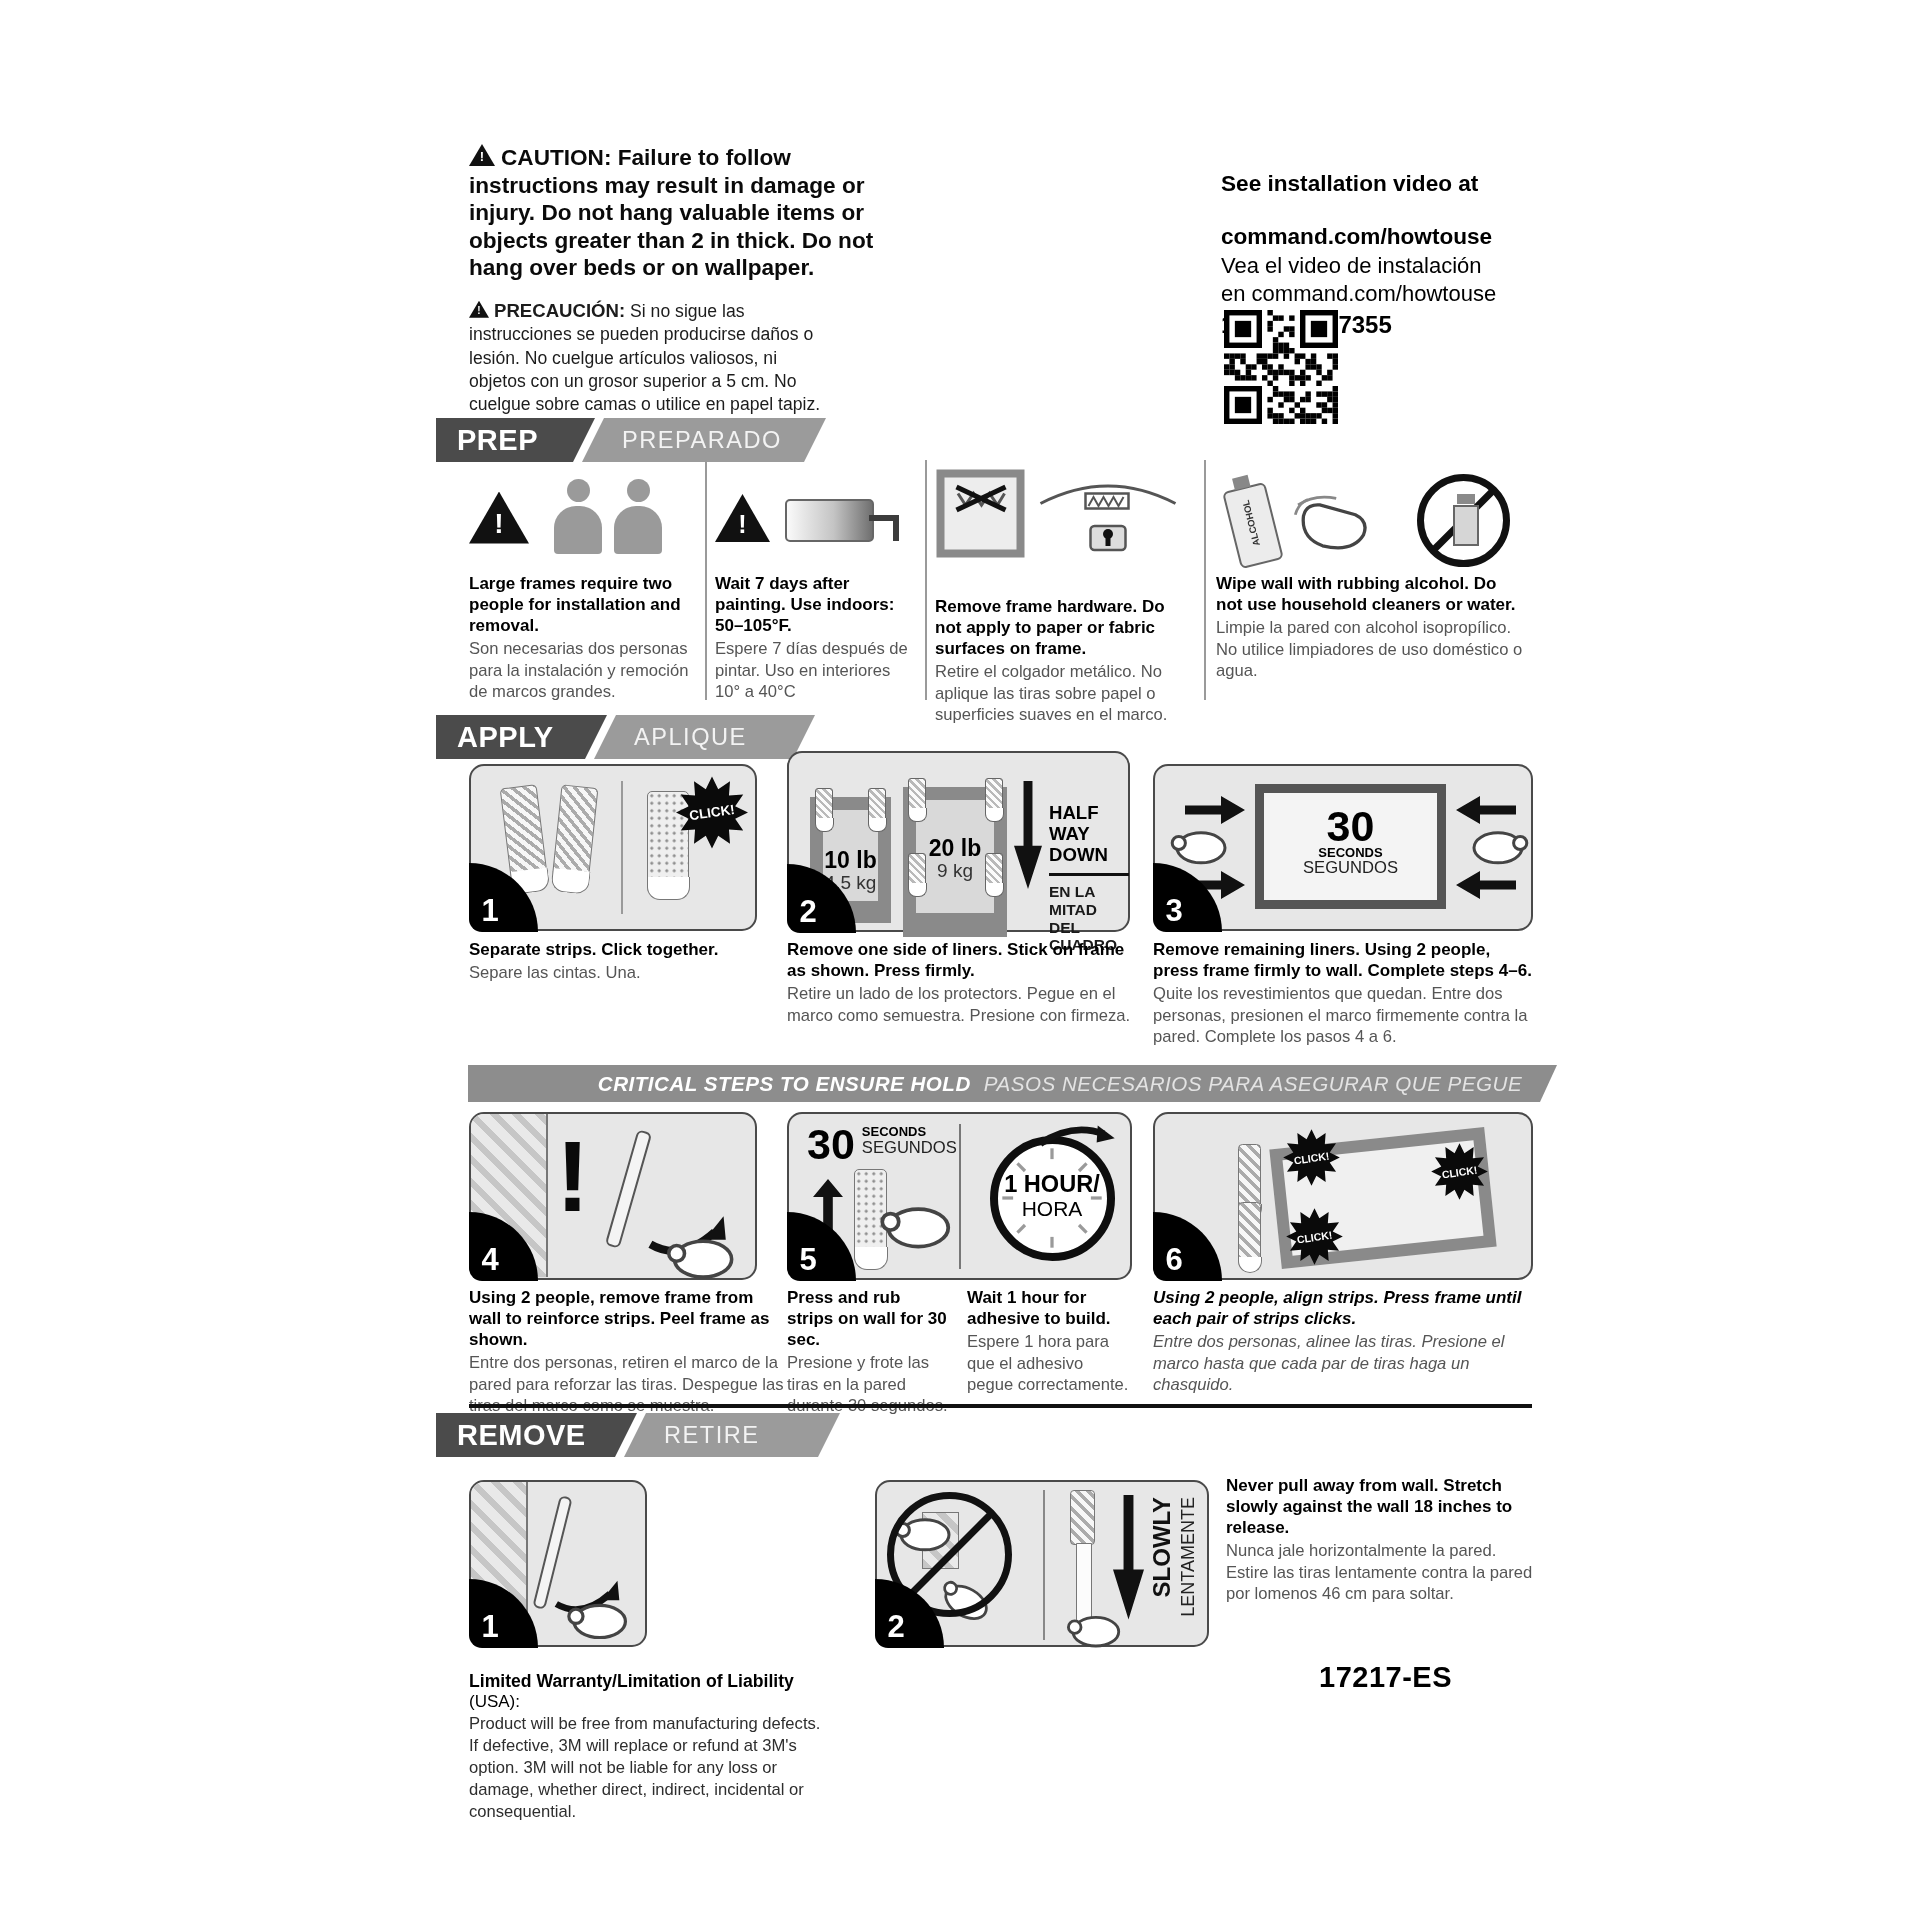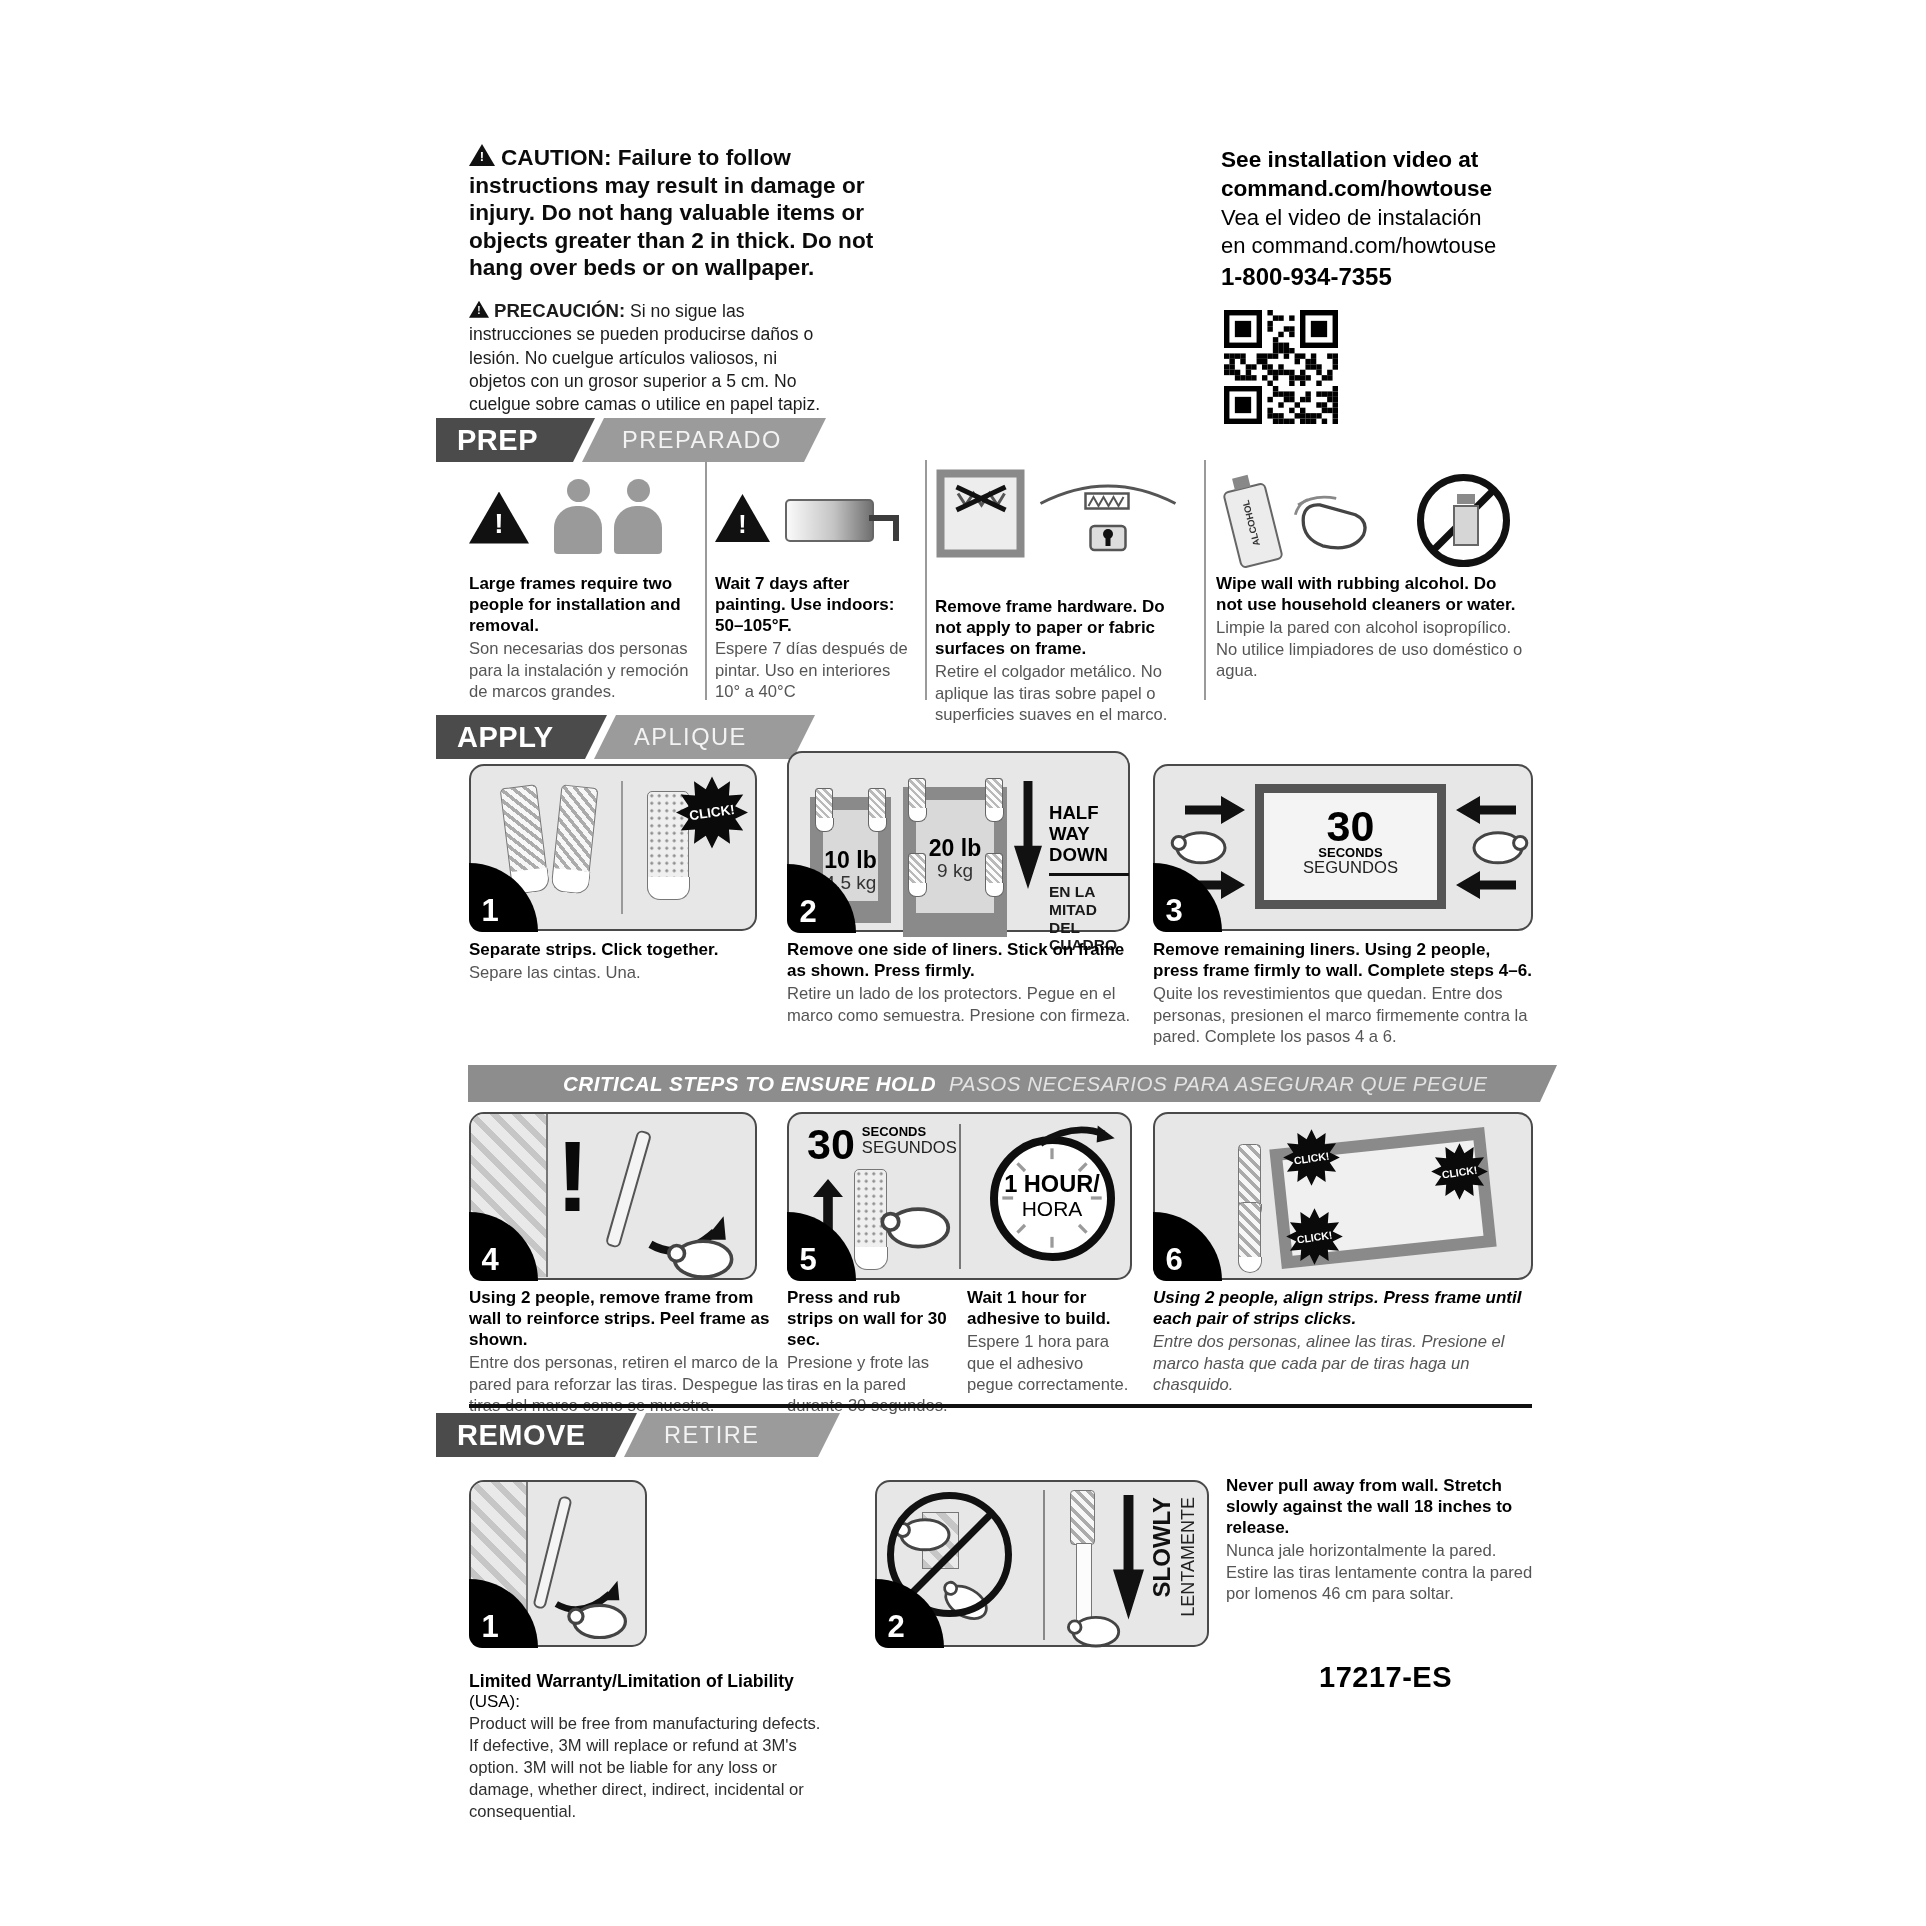--- a/index.html
+++ b/index.html
@@ -3,21 +3,21 @@
 <meta charset="utf-8">
 <style>
   html,body{margin:0;padding:0;background:#fff;}
   body{width:1926px;height:1926px;position:relative;font-family:"Liberation Sans",sans-serif;color:#000;}
   .sheet{position:absolute;inset:0;background:#fff;overflow:hidden;}
   .abs{position:absolute;}
   
   .caution-en{font-weight:bold;font-size:22.6px;line-height:1.22;color:#0a0a0a;}
   .caution-es{font-size:17.6px;line-height:1.32;color:#1c1c1c;}
   .caution-es .lbl{font-weight:bold;font-size:18.6px;}
-  .video-en{font-weight:bold;font-size:22.6px;line-height:1.28;}
+  .video-en{font-weight:bold;font-size:22.6px;line-height:1.28;margin-top:24px;}
   .video-es{font-size:22px;line-height:1.28;}
   .phone{font-weight:bold;font-size:24px;margin-top:3px;}
   .en-cap{font-weight:bold;font-size:17px;line-height:1.24;color:#000;}
   .es-cap{font-size:16.6px;line-height:1.3;color:#555;margin-top:2px;}
   
   .seg{position:absolute;height:44px;line-height:44px;white-space:nowrap;}
   .seg.dark{background:#4b4b4b;color:#fff;font-weight:bold;font-size:29px;letter-spacing:0.5px;
     clip-path:polygon(0 0,100% 0,calc(100% - 22px) 100%,0 100%);padding-left:21px;box-sizing:border-box;}
   .seg.light{background:#9b9b9b;color:#f3f3f3;font-size:23.6px;letter-spacing:1.5px;
     clip-path:polygon(22px 0,100% 0,calc(100% - 22px) 100%,0 100%);padding-left:40px;box-sizing:border-box;}
@@ -416,21 +416,21 @@
   </div>
   <div class="abs" style="left:787px;top:939px;width:351px;">
     <div class="en-cap">Remove one side of liners. Stick on frame as shown. Press firmly.</div>
     <div class="es-cap">Retire un lado de los protectors. Pegue en el marco como semuestra. Presione con firmeza.</div>
   </div>
   <div class="abs" style="left:1153px;top:939px;width:386px;">
     <div class="en-cap">Remove remaining liners. Using 2 people, press frame firmly to wall. Complete steps 4–6.</div>
     <div class="es-cap">Quite los revestimientos que quedan. Entre dos personas, presionen el marco firmemente contra la pared. Complete los pasos 4 a 6.</div>
   </div>
 
-  <div class="band" style="left:468px;top:1065px;width:1089px;">
+  <div class="band" style="left:468px;top:1065px;width:1089px;text-align:center;">
     <span class="c1">CRITICAL STEPS  TO ENSURE HOLD</span><span class="c2">PASOS NECESARIOS PARA ASEGURAR QUE PEGUE</span>
   </div>
 
   <div class="panel" style="left:469px;top:1112px;width:288px;height:168px;">
     <div class="hatch-band" style="left:0;top:0;width:75px;height:163px;border-radius:12.5px 0 0 12.5px;"></div>
     <div class="abs" style="left:85px;top:5px;font-weight:bold;font-size:100px;color:#0a0a0a;"><span>!</span></div>
     <div class="stick" style="left:150px;top:15px;width:15px;height:120px;transform:rotate(16deg);"></div>
     <div class="abs" style="left:171px;top:80px;">
       <svg viewBox="0 0 170 120" width="95" height="67">
           <path d="M15,90 Q70,122 130,68" fill="none" stroke="#111" stroke-width="14"></path>

